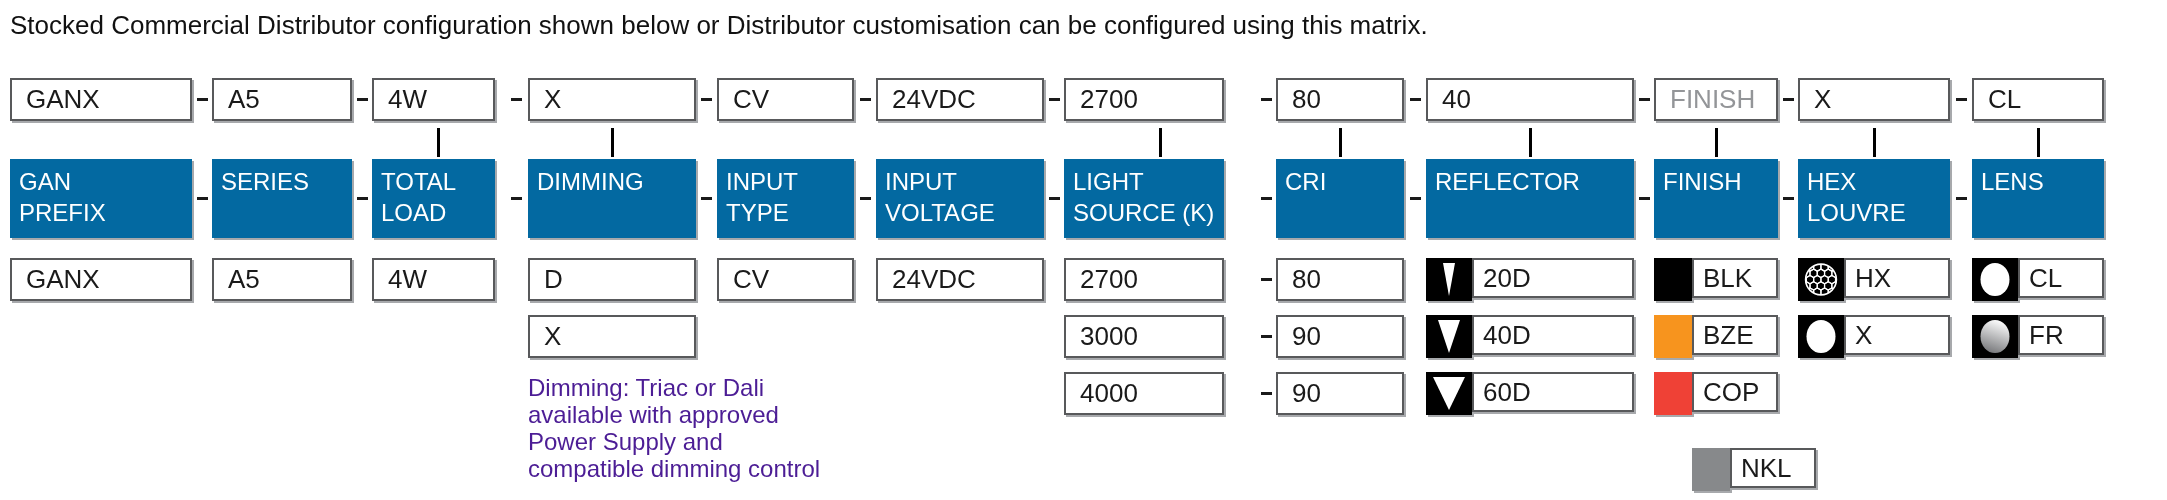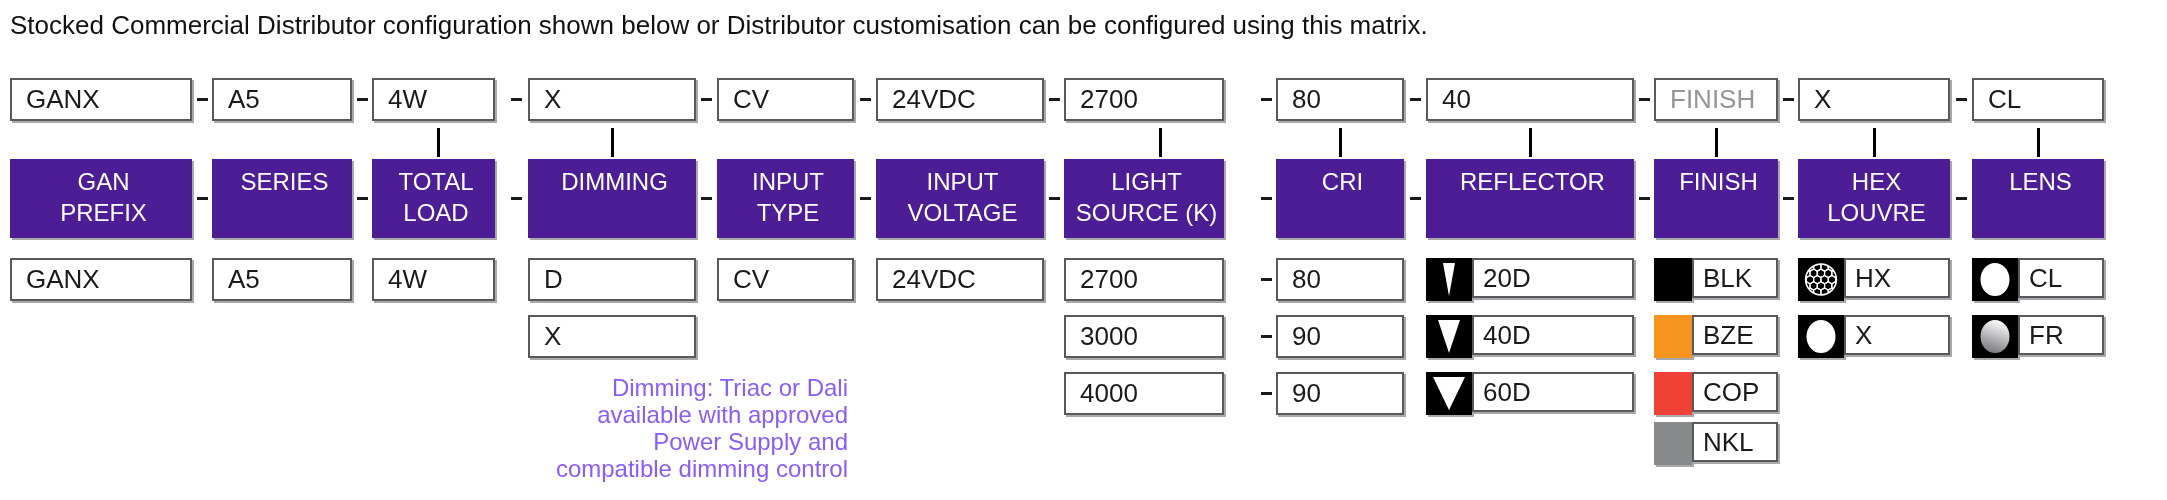--- a/index.html
+++ b/index.html
@@ -11,33 +11,33 @@
 
   
   .c1{left:10px;width:182px;}  .c2{left:212px;width:140px;}
   .c3{left:372px;width:123px;} .c4{left:528px;width:168px;}
   .c5{left:717px;width:137px;} .c6{left:876px;width:168px;}
   .c7{left:1064px;width:160px;}.c8{left:1276px;width:128px;}
   .c9{left:1426px;width:208px;}.c10{left:1654px;width:124px;}
   .c11{left:1798px;width:152px;}.c12{left:1972px;width:132px;}
 
   
-  .r1{top:78px;} .rA{top:258px;} .rB{top:315px;} .rC{top:372px;} .rD{top:422px;}
+  .r1{top:78px;} .rA{top:258px;} .rB{top:315px;} .rC{top:372px;} .rD{top:448px;margin-left:38px;}
 
   .bx{
     position:absolute;height:43px;box-sizing:border-box;background:#fff;
     border:2px solid #58595B;box-shadow:2px 2px 0 #A7A9AC;
     display:flex;align-items:center;padding-left:14px;font-size:26px;
   }
   .bx.muted span{color:#939598;}
 
   .hdr{
-    position:absolute;top:159px;height:79px;box-sizing:border-box;background:#4c1d95;
+    position:absolute;top:159px;height:79px;box-sizing:border-box;background:#0369a1;
     color:#fff;font-size:24px;line-height:31px;padding:7px 4px 0 9px;
-    white-space:pre-line;box-shadow:2px 2px 0 #A7A9AC;text-align:center;
+    white-space:pre-line;box-shadow:2px 2px 0 #A7A9AC;
   }
 
   .hy{position:absolute;width:11px;height:3px;background:#1a1a1a;}
   .hr1{top:98px;} .hr2{top:197px;} .hrA{top:278px;} .hrB{top:335px;} .hrC{top:392px;}
   .g1{left:197px;} .g2{left:357px;} .g3{left:511px;} .g4{left:701px;}
   .g5{left:860px;} .g6{left:1049px;} .g7{left:1261px;} .g8{left:1410px;}
   .g9{left:1639px;} .g10{left:1783px;} .g11{left:1956px;}
 
   .tick{position:absolute;top:128px;width:3px;height:29px;background:#000;}
   .tk3{left:437px;} .tk4{left:611px;} .tk7{left:1159px;} .tk8{left:1339px;}
@@ -47,21 +47,21 @@
   .isq{width:46px;height:43px;flex:none;background:#000;box-shadow:2px 2px 0 #A7A9AC;}
   .isq svg{display:block;}
   .sw{width:38px;height:43px;flex:none;box-shadow:2px 2px 0 #A7A9AC;}
   .lbl{
     flex:1;box-sizing:border-box;background:#fff;border:2px solid #58595B;
     box-shadow:2px 2px 0 #A7A9AC;display:flex;align-items:center;
     padding-left:9px;font-size:26px;
   }
   .note{
     position:absolute;left:528px;top:374px;width:320px;
-    font-size:24px;line-height:27px;white-space:pre-line;color:#8b5cf6;text-align:right;
+    font-size:24px;line-height:27px;white-space:pre-line;color:#4c1d95;
   }
 </style>
 </head>
 <body>
 
 <div class="canvas">
 
   <div class="title">Stocked Commercial Distributor configuration shown below or Distributor customisation can be configured using this matrix.</div>
 
   <div class="bx r1 c1">

